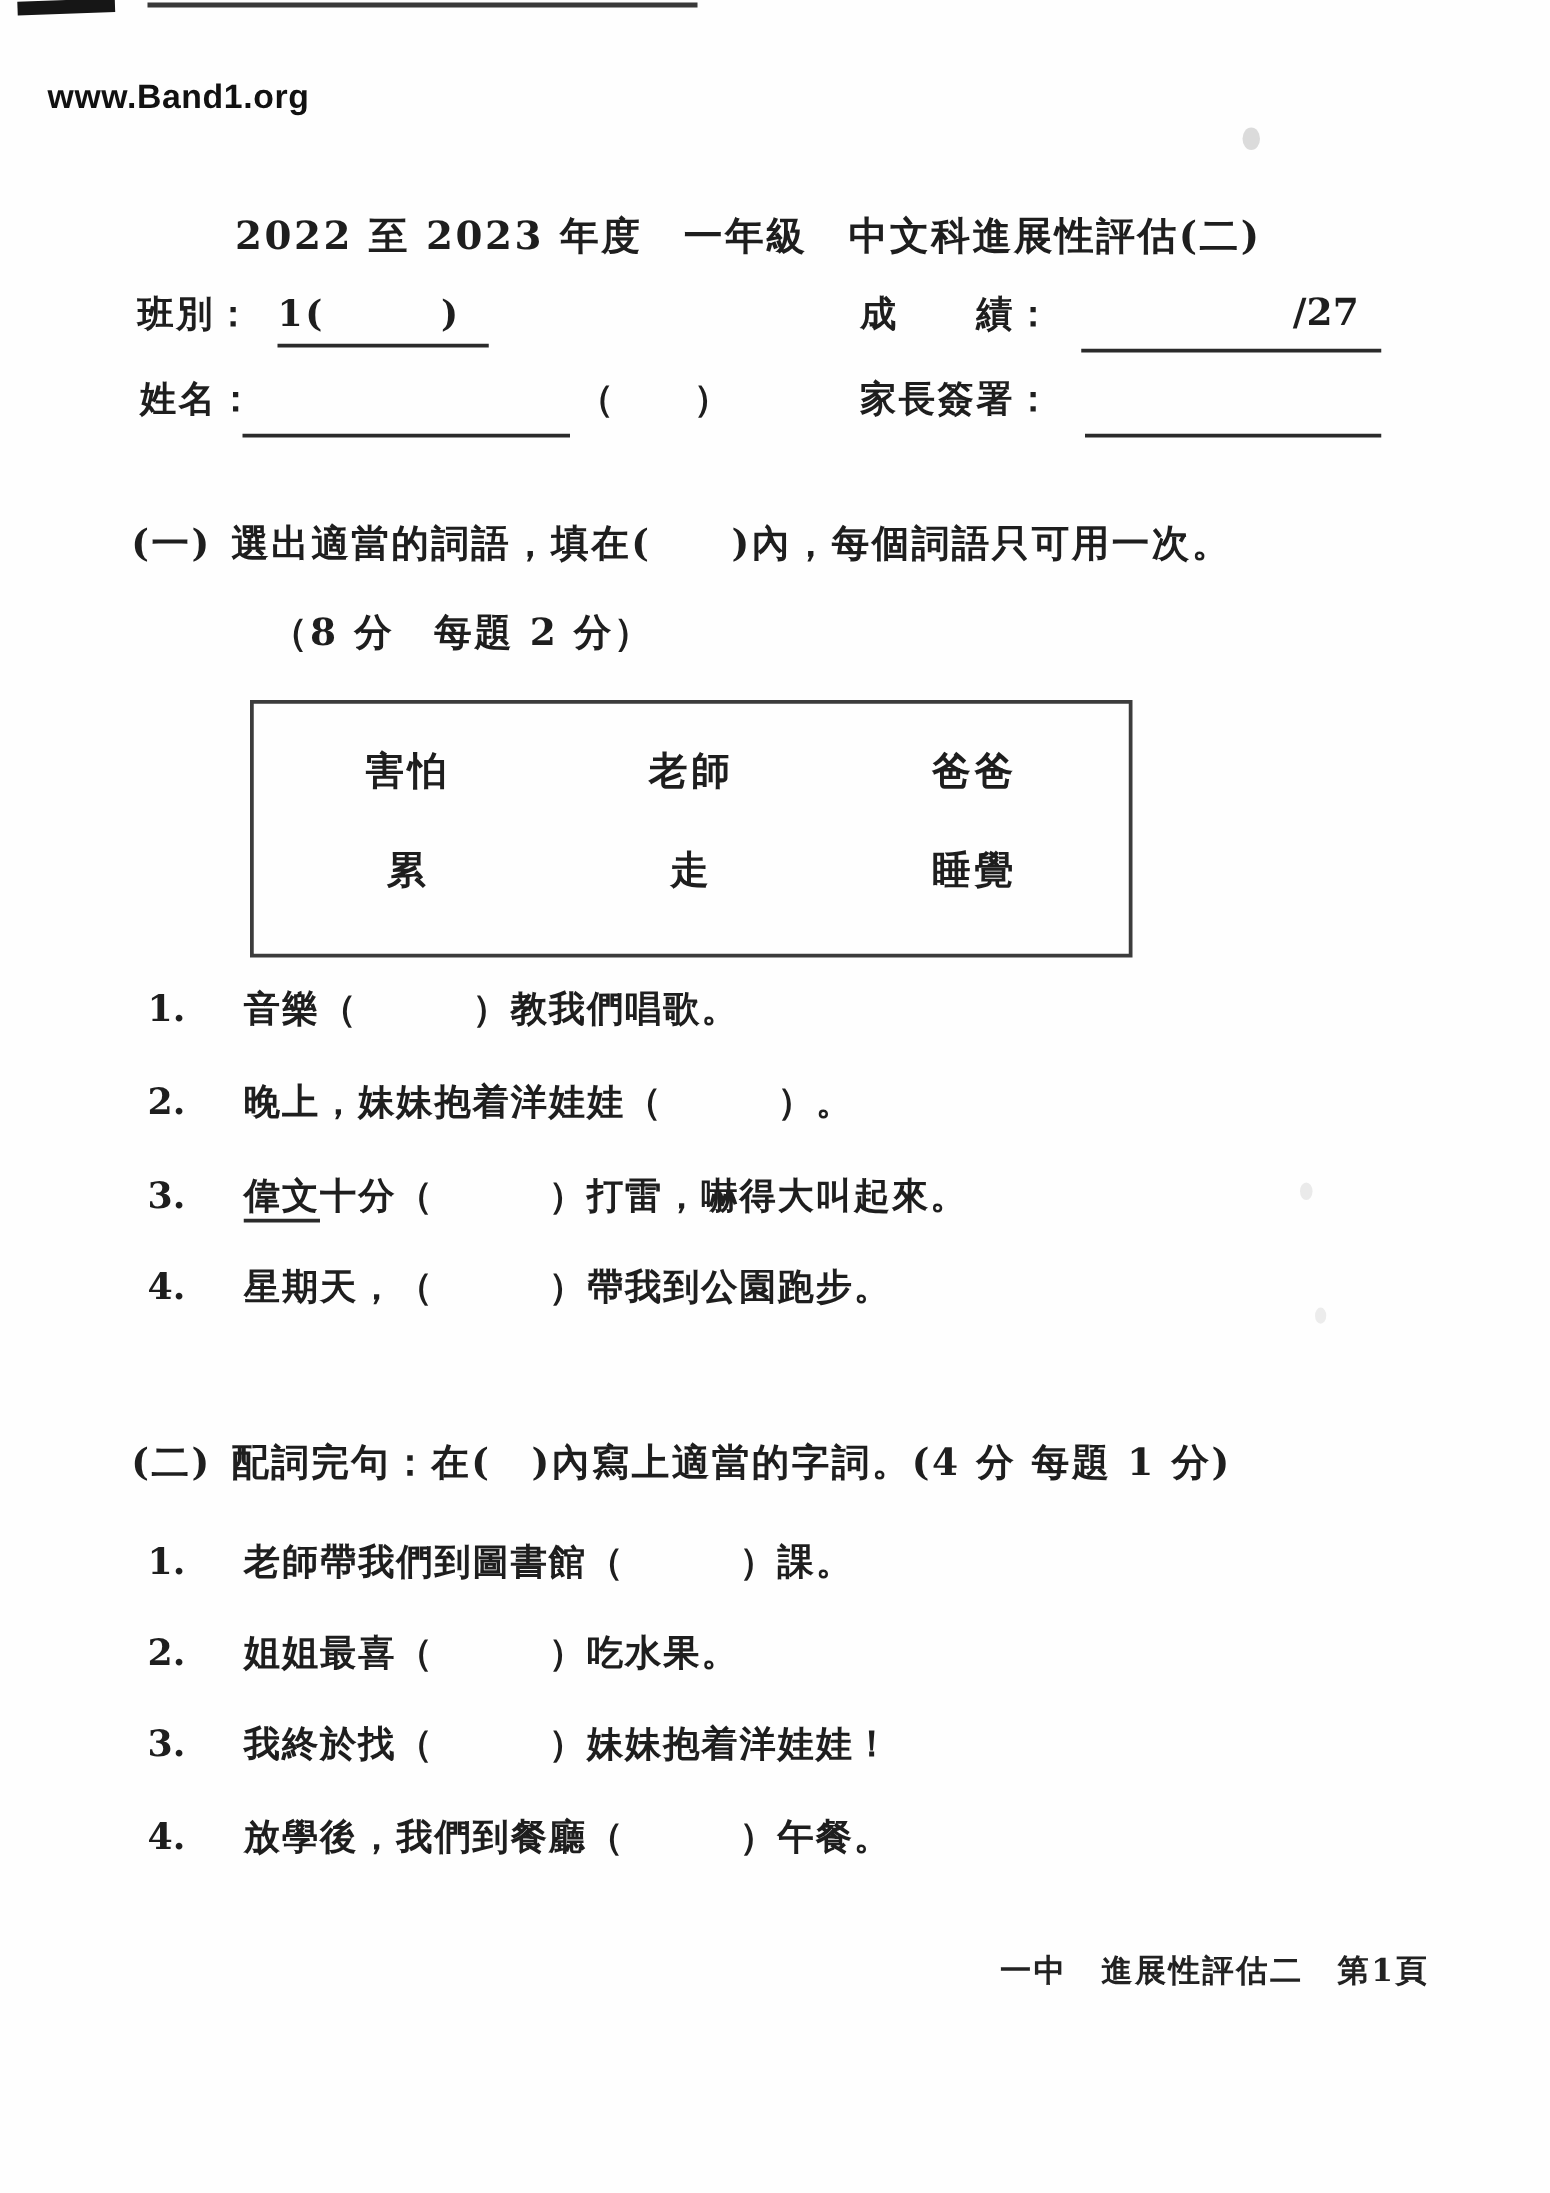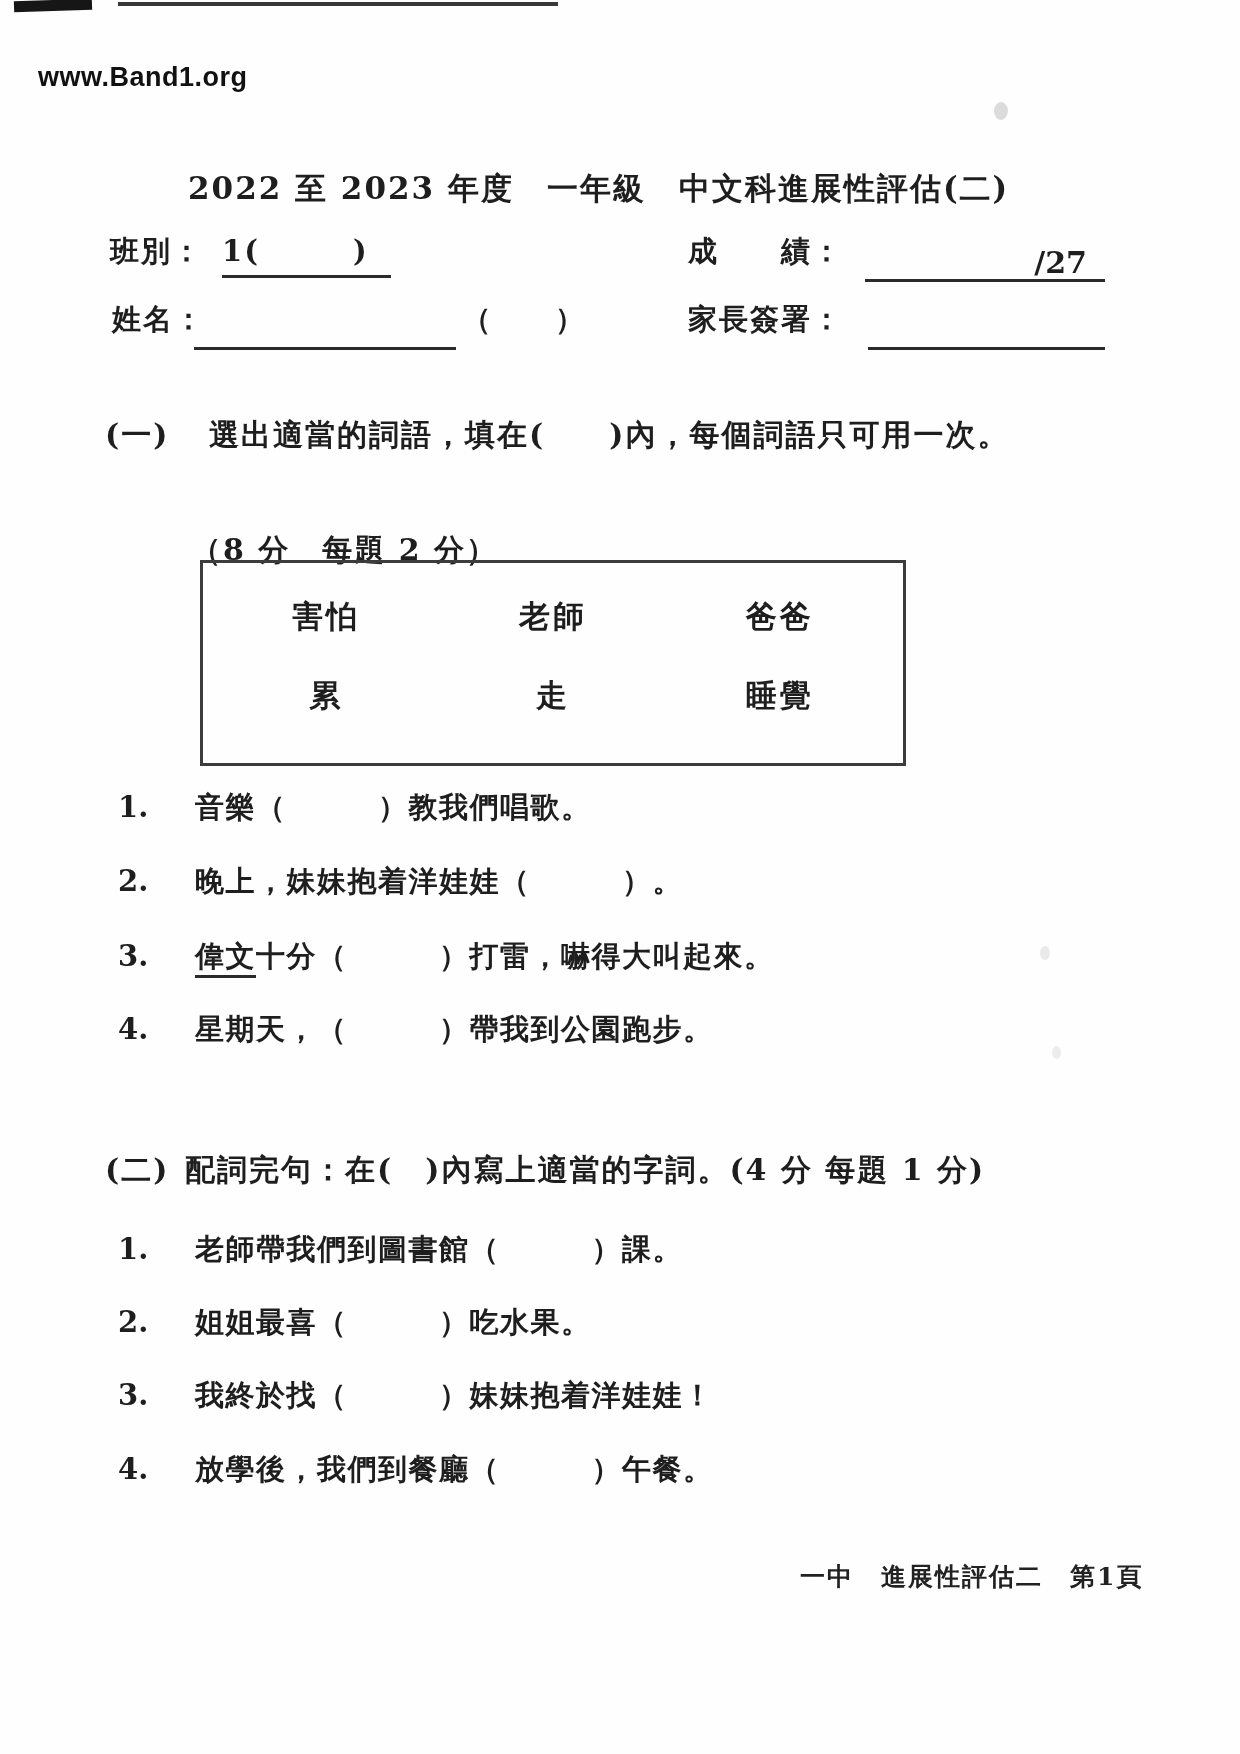--- a/index.html
+++ b/index.html
@@ -26,21 +26,21 @@
     border-bottom:3px solid #2b2b2b;
     padding:0 22px 3px 0;
     display:inline-block;
   }
   .blankline{
     border-bottom:3px solid #2b2b2b;
     display:flex;align-items:flex-end;justify-content:flex-end;
     height:44px;box-sizing:border-box;
   }
   .blankline .over{
-    font-size:30px;font-weight:600;padding:0 18px 0 0;line-height:1.1;
+    font-size:30px;font-weight:600;padding:0 18px 12px 0;line-height:1.1;
   }
   .heading{font-size:30px;font-weight:700;letter-spacing:2px;}
   .qrow{font-size:29px;font-weight:600;letter-spacing:1.5px;}
   .qnum{display:inline-block;width:77px;font-weight:600;letter-spacing:0;}
   .u{border-bottom:3px solid #2b2b2b;padding-bottom:2px;}
   .wordbox{
     border:3px solid #3c3c3c;
     box-sizing:border-box;
     display:grid;
     grid-template-columns:1fr 1fr 1fr;
@@ -75,22 +75,22 @@
     <span class="over">/27</span>
   </div>
 
   <div class="abs label" style="left:112px;top:300px;">姓名：</div>
   <div class="abs blankline" style="left:194px;top:306px;width:262px;"></div>
   <div class="abs label" style="left:462px;top:300px;">（　　）</div>
   <div class="abs label" style="left:688px;top:300px;">家長簽署：</div>
   <div class="abs blankline" style="left:868px;top:306px;width:237px;"></div>
 
   <div class="abs heading" style="left:105px;top:415px;">(一)</div>
-  <div class="abs heading" style="left:185px;top:415px;margin-left:24px;">選出適當的詞語，填在(　　)內，每個詞語只可用一次。</div>
-  <div class="abs heading" style="left:191px;top:486px;margin-top:44px;">（8 分　每題 2 分）</div>
+  <div class="abs heading" style="left:185px;top:415px;">選出適當的詞語，填在(　　)內，每個詞語只可用一次。</div>
+  <div class="abs heading" style="left:216px;top:486px;">（8 分　每題 2 分）</div>
 
   <div class="abs wordbox" style="left:200px;top:560px;width:706px;height:206px;">
     <span>害怕</span>
     <span>老師</span>
     <span>爸爸</span>
     <span>累</span>
     <span>走</span>
     <span>睡覺</span>
   </div>
 

